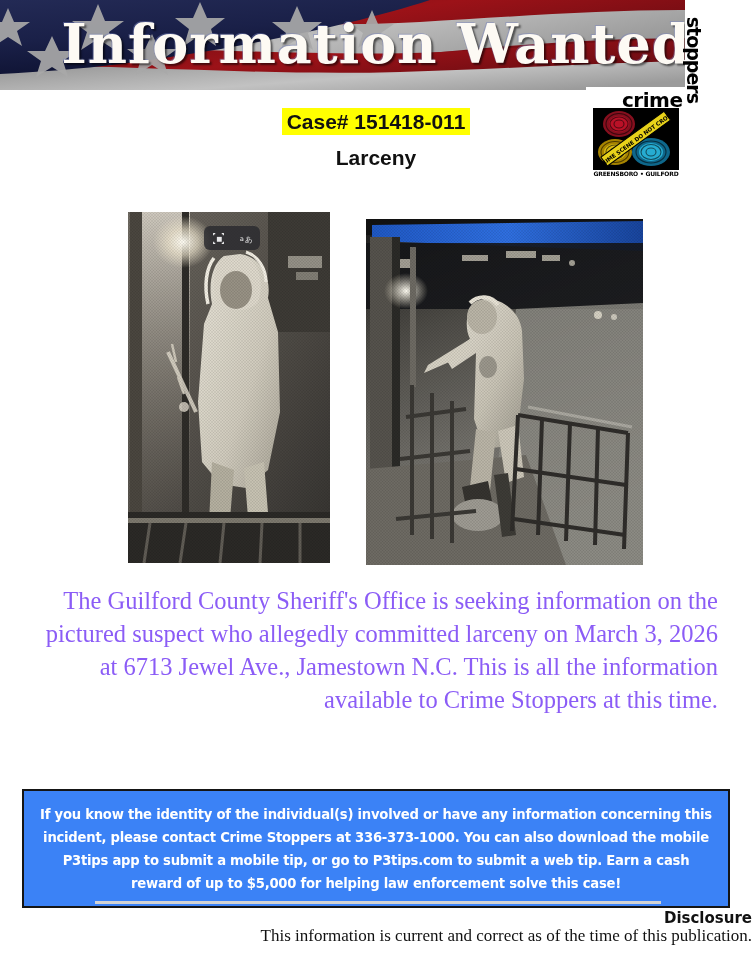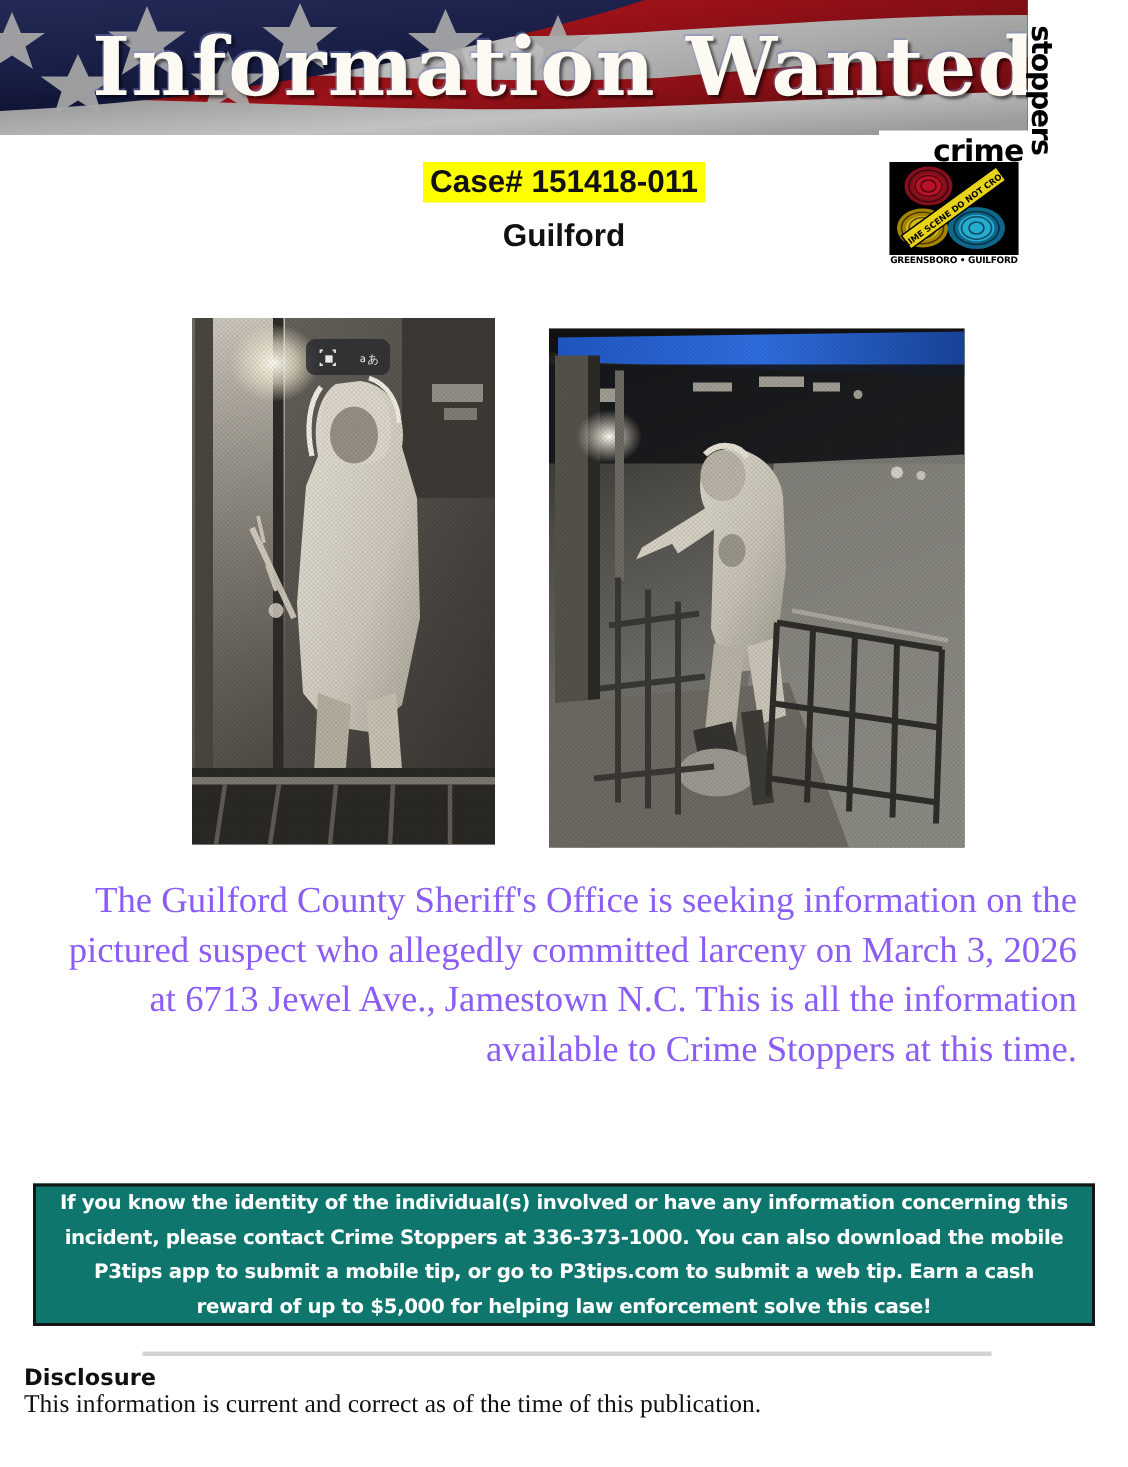--- a/index.html
+++ b/index.html
@@ -154,22 +154,22 @@
     font-family: "Liberation Serif", "DejaVu Serif", serif;
     font-size: 24.5px;
     line-height: 33px;
     color: #8b5cf6;
   }
 
   
   .tipbox {
     position: absolute;
     left: 22px; top: 789px;
-    width: 708px; height: 95px;
-    background: #0f766e;
+    width: 708px; height: 119px;
+    background: #3b82f6;
     border: 2px solid #151515;
     box-sizing: border-box;
     display: flex;
     align-items: center;
     justify-content: center;
   }
   .tipbox .tip-text {
     width: 672px;
     text-align: center;
     color: #ffffff;
@@ -182,23 +182,23 @@
 
   
   .rule {
     position: absolute;
     left: 95px; top: 901px;
     width: 566px; height: 3px;
     background: #d3d3d3;
   }
   .disclosure {
     position: absolute;
-    left: 16px; top: 908px;
+    left: 32px; top: 908px;
     width: 720px;
-    text-align: left;
+    text-align: right;
     color: #111;
   }
   .disclosure .d-title {
     font-family: "DejaVu Sans", sans-serif;
     font-weight: bold;
     font-size: 15px;
     line-height: 20px;
   }
   .disclosure .d-line1 {
     font-family: "Liberation Serif", "DejaVu Serif", serif;
@@ -260,21 +260,21 @@
       <polygon points="152,34 159,49 177,49 163,59 168,75 152,65 136,75 141,59 127,49 145,49"></polygon>
       <polygon points="8,8 14,22 30,22 17,31 22,46 8,37 -6,46 -1,31 -14,22 2,22"></polygon>
       <polygon points="372,10 378,24 394,24 381,33 386,48 372,39 358,48 363,33 350,24 366,24"></polygon>
     </g>
   </svg>
   <div class="banner-title">Information Wanted</div>
 </div>
 
 <div class="meta">
   <div><span class="case">Case# 151418-011</span></div>
-  <div class="offense">Guilford</div>
+  <div class="offense">Larceny</div>
 </div>
 
 <div class="logo">
   <div class="logo-word-crime">crime</div>
   <div class="logo-word-stoppers">stoppers</div>
   <div class="logo-art">
     <svg width="86" height="62" viewBox="0 0 86 62">
       <rect x="0" y="0" width="86" height="62" fill="#000"></rect>
       <g opacity="0.95">
         <ellipse cx="26" cy="16" rx="16" ry="13" fill="#8e1020"></ellipse>

